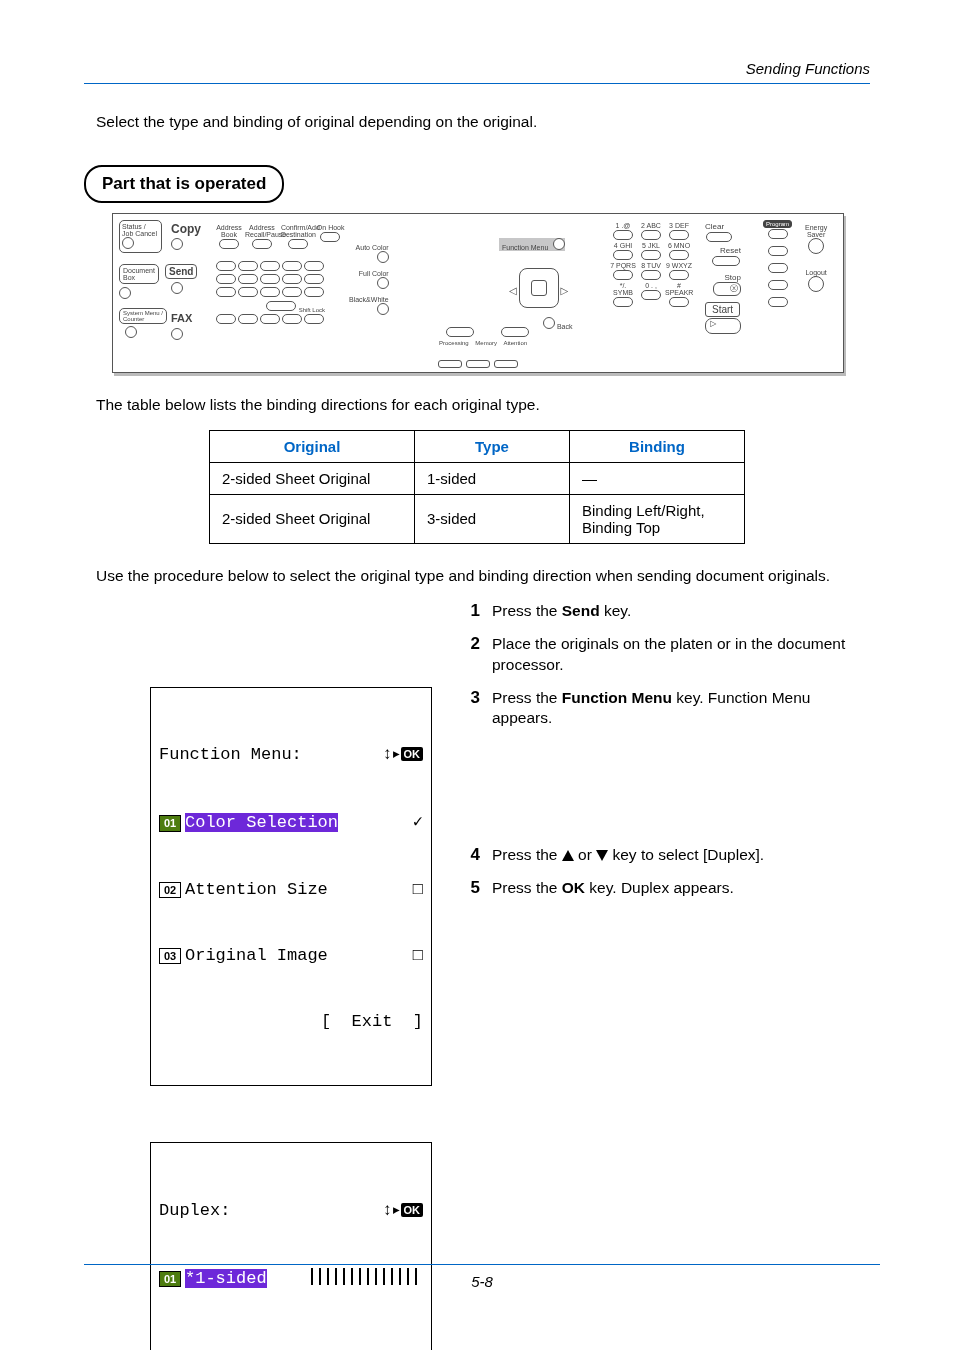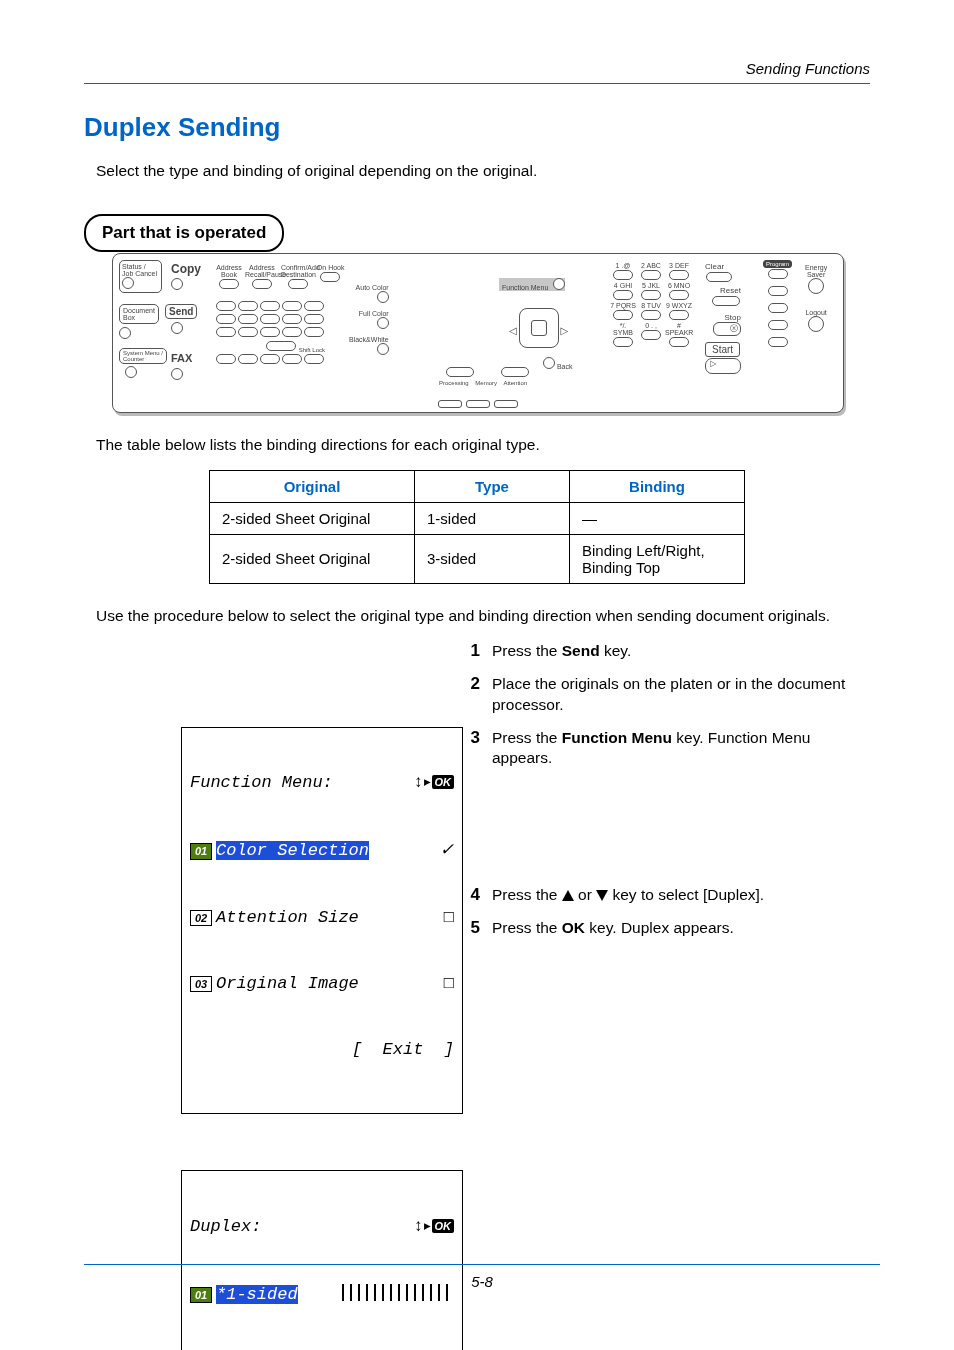--- a/index.html
+++ b/index.html
@@ -10,28 +10,28 @@
   }
   .page{padding:60px 84px 0 84px;}
   .runhead{font-style:italic; text-align:right; font-size:15px; margin-bottom:6px;}
   .hr-top{border:0;border-top:1.5px solid #0066c6; margin:0 0 28px 0;}
   h1{color:#0066c6;font-size:26px;font-weight:bold;margin:0 0 18px 0;}
   p{margin:0 0 14px 12px; line-height:1.35;}
 
   
   .pill{
     display:inline-block;border:2px solid #000;border-radius:18px;
-    padding:7px 16px; font-weight:bold; font-size:17px; margin-top:18px; margin-bottom:1px;
+    padding:7px 16px; font-weight:bold; font-size:17px; margin-top:18px; margin-bottom:10px;
   }
 
   
   .panel-wrap{margin-left:28px;margin-bottom:22px;}
   .panel{
     width:730px;background:#fff;border:1.5px solid #555;
-    border-radius:8px; box-shadow:2px 3px 0 #bbb; position:relative;
+    border-radius:0; box-shadow:2px 3px 0 #bbb; position:relative;
   }
   .panel-inner{height:140px;position:relative;font-size:7px;color:#444;}
   .panel-bottom{height:18px;text-align:center;}
   .chip{display:inline-block;vertical-align:top;}
   .tiny-oval{display:inline-block;width:18px;height:8px;border:1px solid #555;border-radius:6px;margin:1px;}
   .tiny-circ{display:inline-block;width:10px;height:10px;border:1px solid #555;border-radius:50%;}
   .tiny-box{display:inline-block;border:1px solid #555;border-radius:3px;padding:0 2px;background:#fff;}
   .tiny-box.dark{background:#444;color:#fff;border-color:#444;}
   .hl{background:#c7c7c8;}
   .nav-dia{width:38px;height:38px;border:1px solid #555;border-radius:8px;position:relative;display:inline-block;background:#fff;}
@@ -49,30 +49,30 @@
   .cols{display:flex;align-items:flex-start;}
   .col-left{width:370px;}
   .col-right{flex:1;}
   ol.steps{list-style:none;margin:0;padding:0;}
   ol.steps li{display:flex;margin-bottom:12px;}
   ol.steps .num{width:26px;text-align:right;font-weight:bold;padding-right:12px;font-size:17px;}
   ol.steps .txt{flex:1;line-height:1.35;}
 
   
   .lcd{
-    width:264px;border:1.5px solid #000;padding:0 8px 8px 8px;
+    width:264px;border:1.5px solid #000;padding:12px 8px 8px 8px;
     font-family:"Courier New",monospace;font-size:17px;line-height:1.3;
-    margin-left:97px;white-space:pre;font-style:italic;
+    margin-left:66px;white-space:pre;
   }
   .lcd .title-row{display:flex;justify-content:space-between;margin-bottom:2px;}
   .lcd .arrows{letter-spacing:-1px;}
   .lcd .okbadge{display:inline-block;background:#000;color:#fff;font-family:Arial,sans-serif;font-size:11px;font-weight:bold;padding:0 3px;border-radius:2px;vertical-align:1px;}
   .numbox{display:inline-block;border:1.5px solid #000;font-family:Arial,sans-serif;font-size:11px;font-weight:bold;padding:0 2px;margin-right:4px;min-width:16px;text-align:center;background:#fff;}
   .numbox.inv{background:#4d7c0f;color:#fff;border-color:#000;}
-  .sel{background:#1d4ed8;color:#fff;text-align:right;}
+  .sel{background:#6d28d9;color:#fff;text-align:right;}
   .lcd .row{display:flex;justify-content:space-between;}
   .lcd .rt{font-family:"Courier New",monospace;}
   .tick{font-family:Arial,sans-serif;}
   .sq{font-family:Arial,sans-serif;}
   .hatch{
     display:inline-block;width:112px;height:17px;vertical-align:middle;
     background:repeating-linear-gradient(90deg,#000 0 2px,transparent 2px 8px);
   }
 
   
@@ -85,21 +85,20 @@
   .pagenum{text-align:center;font-style:italic;margin-top:8px;font-size:15px;}
   .footer{position:absolute;left:84px;right:74px;bottom:60px;}
 </style>
 </head>
 <body>
 
 <div class="page">
   <div class="runhead">Sending Functions</div>
   <hr class="hr-top">
 
-  <h1>Duplex Sending</h1>
   <p>Select the type and binding of original depending on the original.</p>
 
   <div class="pill">Part that is operated</div>
 
   
   <div class="panel-wrap">
     <div class="panel">
       <div class="panel-inner">
 
         <div style="position:absolute;left:6px;top:6px;border:1px solid #555;border-radius:5px;padding:2px 4px 2px 2px;">

